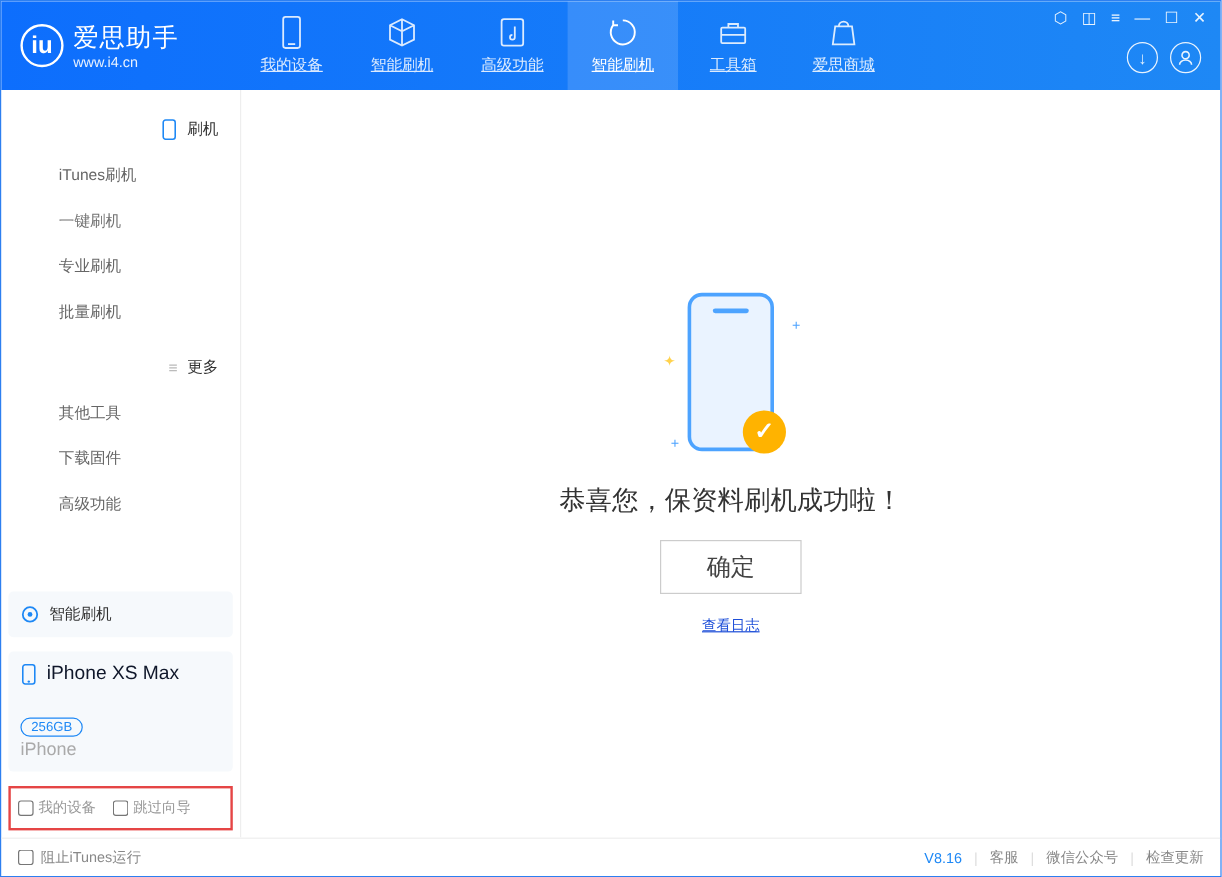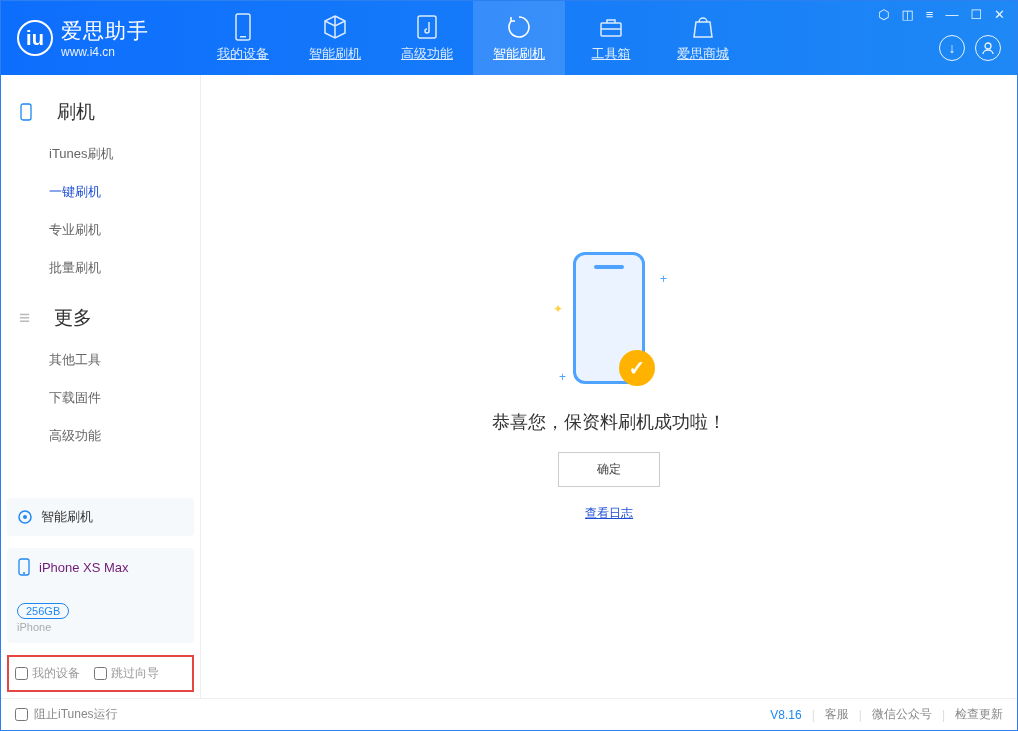--- a/index.html
+++ b/index.html
@@ -16,43 +16,43 @@
 .tab-icon { width: 28px; height: 28px; display: flex; align-items: center; justify-content: center; }
 .header-right { position: absolute; right: 12px; top: 0; height: 100%; display: flex; flex-direction: column; justify-content: space-between; align-items: flex-end; padding: 6px 0; }
 .win-controls { display: flex; gap: 12px; font-size: 13px; opacity: 0.9; }
 .win-controls span { cursor: pointer; }
 .user-icons { display: flex; gap: 10px; padding-bottom: 8px; padding-right: 4px; }
 .circle-icon { width: 26px; height: 26px; border: 1.5px solid #fff; border-radius: 50%; display: flex; align-items: center; justify-content: center; font-size: 14px; cursor: pointer; opacity: 0.9; }
 .body-area { flex: 1; display: flex; overflow: hidden; }
 .sidebar { width: 200px; border-right: 1px solid #eee; display: flex; flex-direction: column; font-size: 13px; color: #555; }
 .side-scroll { flex: 1; overflow-y: auto; padding-top: 14px; }
 .side-section { margin-bottom: 8px; }
-.side-head { display: flex; align-items: center; gap: 24px; padding: 10px 18px; color: #333; font-size: 19px; }
+.side-head { display: flex; align-items: center; gap: 8px; padding: 10px 18px; color: #333; font-size: 13px; justify-content: flex-end; }
 .side-item { padding: 10px 18px 10px 48px; cursor: pointer; color: #666; }
-.side-item.active { color: #1d4ed8; }
+.side-item.active { color: #737373; }
 .device-box { margin: 6px; padding: 10px; background: #f6f9fc; border-radius: 4px; }
 .device-mode { display: flex; align-items: center; gap: 8px; font-size: 13px; color: #333; }
 .device-info { margin-top: 8px; }
-.device-name { color: #701a75; font-size: 13px; font-weight: 500; }
+.device-name { color: #0f172a; font-size: 16px; font-weight: 500; }
 .device-cap { display: inline-block; margin-top: 19px; padding: 1px 8px; border: 1px solid #1e88f5; border-radius: 10px; font-size: 11px; color: #1e88f5; }
-.device-type { font-size: 11px; color: #aaa; margin-top: 2px; }
+.device-type { font-size: 15px; color: #aaa; margin-top: 2px; }
 .checks-row { border: 2px solid #e54545; margin: 6px; padding: 8px 6px; display: flex; gap: 14px; font-size: 12px; color: #999; }
 .chk { display: flex; align-items: center; gap: 4px; }
 .chk input { width: 13px; height: 13px; }
 .main { flex: 1; display: flex; flex-direction: column; align-items: center; justify-content: center; gap: 18px; color: #444; }
 .phone-illus { position: relative; width: 120px; height: 140px; }
 .phone-shape { position: absolute; left: 24px; top: 0; width: 72px; height: 132px; border: 3px solid #4da3ff; border-radius: 12px; background: #eaf3ff; }
 .phone-shape::before { content: ""; position: absolute; top: 10px; left: 50%; transform: translateX(-50%); width: 30px; height: 4px; background: #4da3ff; border-radius: 2px; }
 .check-badge { position: absolute; right: 14px; bottom: 6px; width: 36px; height: 36px; background: #ffb300; border-radius: 50%; display: flex; align-items: center; justify-content: center; color: #fff; font-size: 20px; font-weight: bold; }
 .sparkle { position: absolute; color: #4da3ff; font-size: 12px; }
 .s1 { left: 4px; top: 50px; color: #ffd24d; }
 .s2 { right: 2px; top: 20px; }
 .s3 { left: 10px; bottom: 8px; }
-.success-text { font-size: 18px; color: #333; }
-.ok-btn { border: 1px solid #ccc; background: #fff; padding: 8px 38px; font-size: 12px; color: #444; cursor: pointer; }
+.success-text { font-size: 22px; color: #333; }
+.ok-btn { border: 1px solid #ccc; background: #fff; padding: 8px 38px; font-size: 20px; color: #444; cursor: pointer; }
 .log-link { font-size: 12px; color: #1d4ed8; text-decoration: underline; cursor: pointer; }
 .footer { height: 32px; border-top: 1px solid #eee; display: flex; align-items: center; justify-content: space-between; padding: 0 14px; font-size: 12px; color: #888; }
 .footer-left { display: flex; align-items: center; gap: 6px; }
 .footer-right { display: flex; align-items: center; gap: 10px; }
 .footer-right .sep { color: #ddd; }
 .ver { color: #1e88f5; }
 .flink { cursor: pointer; }
 svg { display: block; }
 </style>
 </head>

